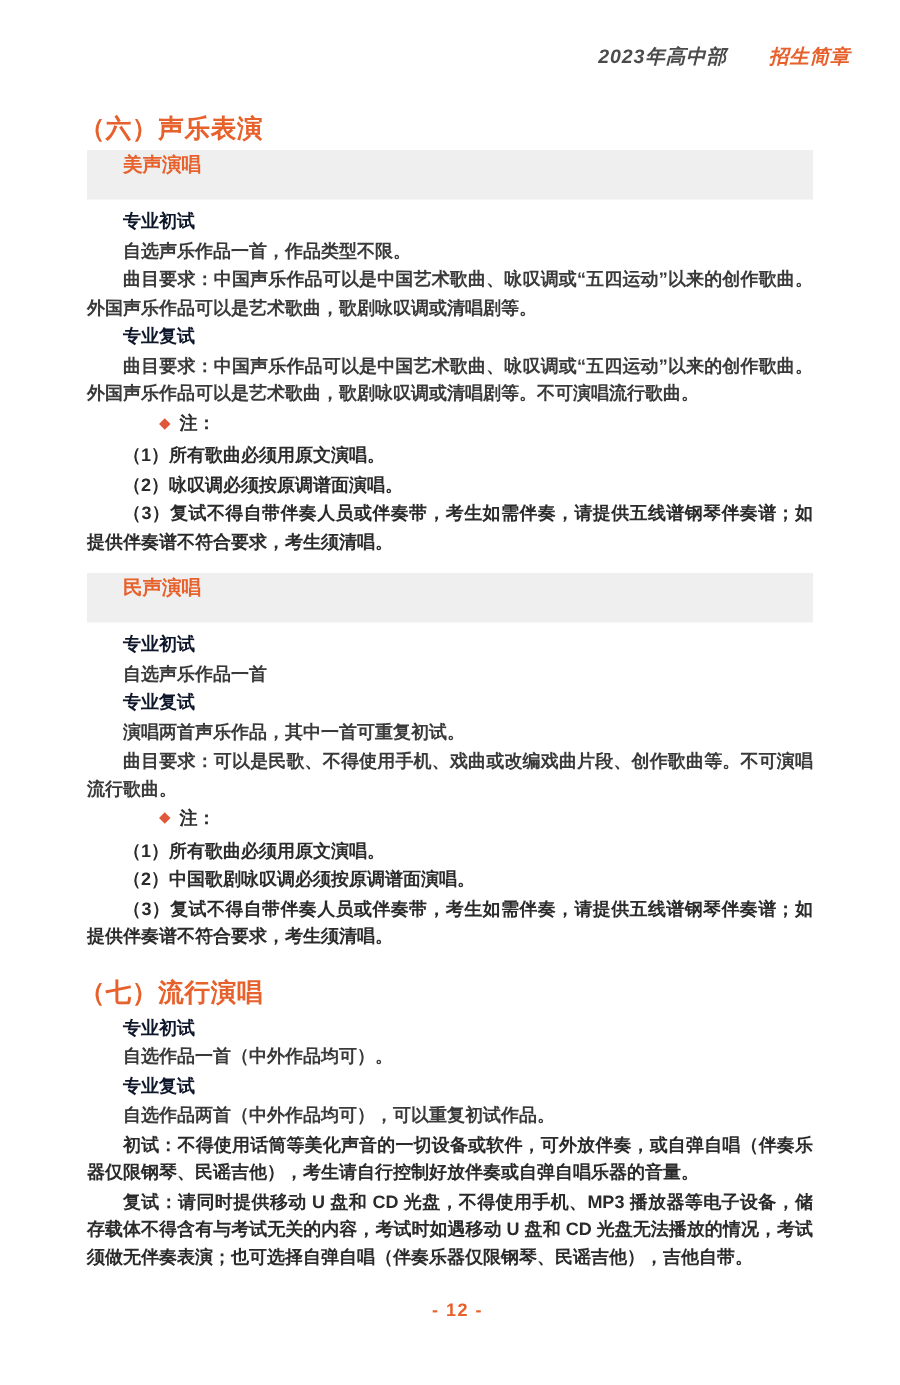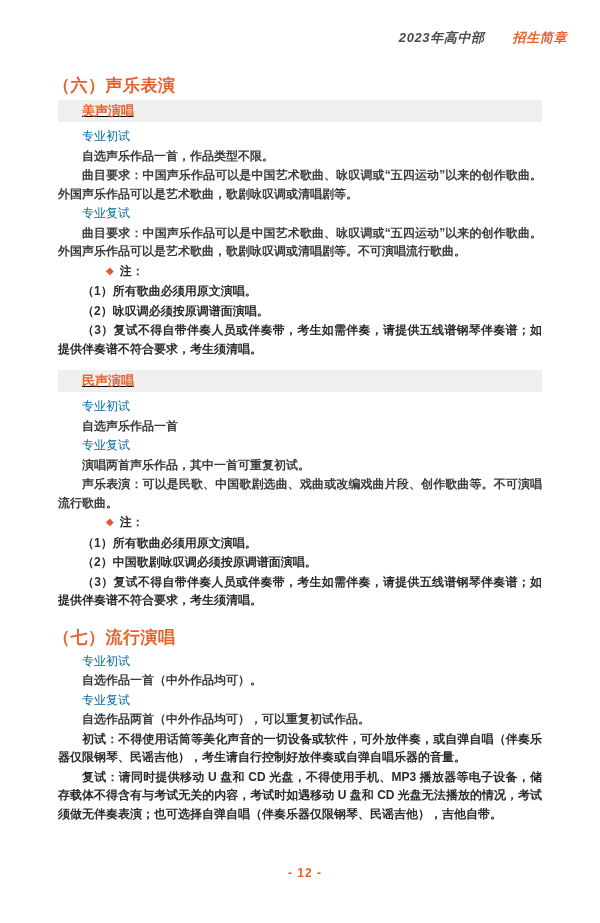--- a/index.html
+++ b/index.html
@@ -25,29 +25,29 @@
   .content{
     position:absolute;top:76px;left:58px;width:484px;
   }
   .sec-title{
     color:var(--accent);font-size:17px;font-weight:bold;
     margin:0 0 4px -5px;line-height:20px;letter-spacing:.5px;
   }
   .sec-title.second{margin-top:18px;}
   .label-bar{
     background:var(--bar_bg);
-    margin:0 0 5px 0;padding:3px 0 4px 24px;line-height:14px;text-decoration:underline;
+    margin:0 0 5px 0;padding:3px 0 16px 24px;line-height:14px;
   }
   .label-bar.mt{margin-top:12px;}
   .label-bar .lbl{color:var(--accent);font-weight:bold;font-size:13px;}
   p{
     margin:1px 0;font-size:12px;line-height:18.5px;
     color:var(--body_text);text-indent:2em;text-align:justify;font-weight:bold;
   }
-  p.ph{font-weight:normal;color:#0369a1;}
+  p.ph{font-weight:bold;color:#0f172a;}
   p.note{font-weight:bold;color:var(--note_text);}
   p.note-head{font-weight:bold;color:var(--note_text);}
   .diamond{
     color:var(--diamond);font-size:10px;margin-right:6px;
     font-style:normal;display:inline-block;transform:translateY(-1px);
   }
   .page-num{
     position:absolute;top:866px;left:5px;width:100%;text-align:center;
     color:var(--accent);font-size:12px;letter-spacing:1px;font-weight:bold;
   }
@@ -80,21 +80,21 @@
     </div>
 
     <div>
       <div class="label-bar mt">
         <span class="lbl">民声演唱</span>
       </div>
       <p class="ph">专业初试</p>
       <p>自选声乐作品一首</p>
       <p class="ph">专业复试</p>
       <p>演唱两首声乐作品，其中一首可重复初试。</p>
-      <p>声乐表演：可以是民歌、中国歌剧选曲、戏曲或改编戏曲片段、创作歌曲等。不可演唱流行歌曲。</p>
+      <p>曲目要求：可以是民歌、不得使用手机、戏曲或改编戏曲片段、创作歌曲等。不可演唱流行歌曲。</p>
       <p class="note-head"><span class="diamond">◆</span><span>注：</span></p>
       <p class="note">（1）所有歌曲必须用原文演唱。</p>
       <p class="note">（2）中国歌剧咏叹调必须按原调谱面演唱。</p>
       <p class="note">（3）复试不得自带伴奏人员或伴奏带，考生如需伴奏，请提供五线谱钢琴伴奏谱；如提供伴奏谱不符合要求，考生须清唱。</p>
     </div>
   </section>
 
   <section>
     <h2 class="sec-title second">（七）流行演唱</h2>
     <p class="ph">专业初试</p>

